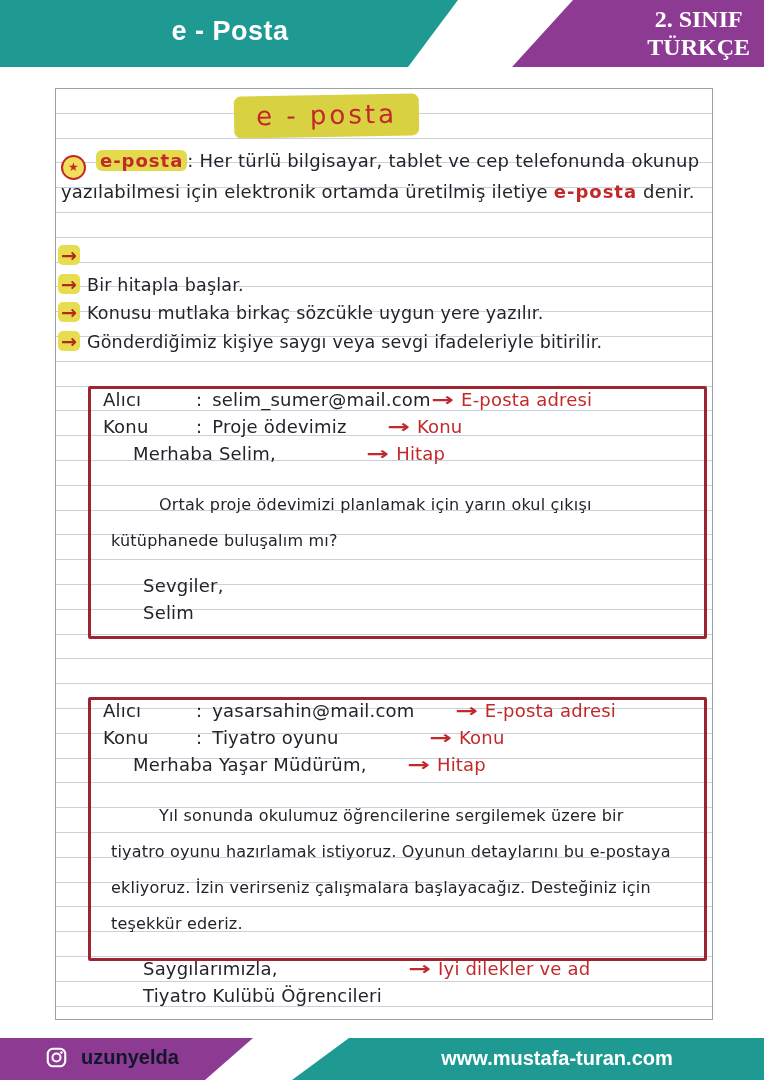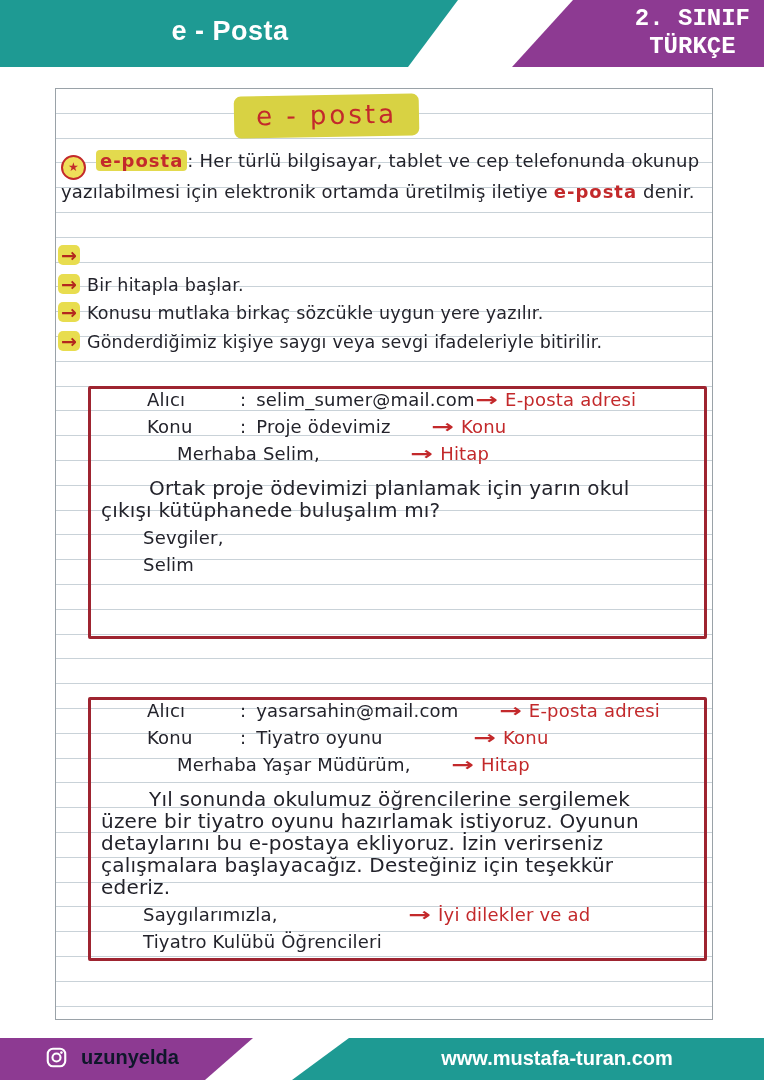--- a/index.html
+++ b/index.html
@@ -11,60 +11,60 @@
   .hdr{position:absolute;top:0;left:0;width:764px;height:67px;}
   .hdr-teal{position:absolute;inset:0;background:#1e9a93;
     clip-path:polygon(0 0,458px 0,408px 100%,0 100%);}
   .hdr-title{position:absolute;left:115px;top:16px;width:230px;text-align:center;
     color:#fff;font-weight:bold;font-size:27px;letter-spacing:.5px;
     font-family:"Liberation Sans",sans-serif;}
   .hdr-purple{position:absolute;inset:0;background:#8d3a92;
     clip-path:polygon(573px 0,764px 0,764px 100%,512px 100%);}
   .hdr-badge{position:absolute;right:14px;top:5px;text-align:center;color:#fff;
     font-weight:bold;font-size:24px;line-height:1.17;
-    font-family:Liberation Mono, monospace;}
+    font-family:Liberation Serif, serif;}
   
   .paper{position:absolute;left:55px;top:88px;width:656px;height:930px;
     border:1px solid #9aa2a8;
     background:repeating-linear-gradient(to bottom,#ffffff 0 23.8px,#c9d2d8 23.8px 24.8px);
     color:#23232b;}
   .hand{font-size:18px;letter-spacing:.2px;}
   .red{color:#c3292b;}
   .hl{background:#e3da4e;border-radius:4px;padding:0 4px;}
   
   .page-title{position:absolute;left:178px;top:6px;transform:rotate(-1deg);}
   .page-title .hl-band{display:inline-block;background:#d8d243;border-radius:7px;
     padding:5px 22px 7px 22px;}
   .page-title .txt{color:#c3292b;font-size:26px;letter-spacing:3px;}
   
   .definition{position:absolute;left:5px;top:60px;width:646px;line-height:24.8px;}
   .star-badge{display:inline-flex;align-items:center;justify-content:center;
     width:21px;height:21px;border:2.5px solid #c3292b;border-radius:50%;
     background:#efdf5a;color:#c3292b;font-size:12px;vertical-align:-4px;margin-right:4px;}
-  .term{font-weight:bold;letter-spacing:1px;}
+  .term{font-weight:bold;letter-spacing:1px;border-radius:6px;}
   
   .bullets{position:absolute;left:2px;top:156px;width:652px;}
   .bullet-row{display:flex;align-items:baseline;height:28.6px;}
   .arrow-hl{background:#e8dd4f;border-radius:5px;color:#b3271e;font-weight:bold;
     font-size:19px;padding:0 3px;margin-right:7px;line-height:20px;flex:none;}
   .bullet-text{white-space:nowrap;font-size:17.5px;}
   
   .email-box{position:absolute;left:32px;width:613px;border:3px solid #9e2430;
     border-radius:2px;background:transparent;}
   .box1{top:297px;height:247px;}
   .box2{top:608px;height:258px;}
-  .erow{display:flex;align-items:baseline;height:27.2px;position:relative;padding-left:12px;margin-left:44px;}
+  .erow{display:flex;align-items:baseline;height:27.2px;position:relative;padding-left:12px;}
   .erow .lbl{width:93px;flex:none;}
   .erow .sep{margin-right:10px;}
   .note{display:inline-flex;align-items:baseline;gap:7px;color:#c3292b;flex:none;}
   .note .arr{font-weight:bold;transform:scaleX(1.5);display:inline-block;margin:0 4px;}
   .gap40{margin-left:40px;}
   .gap90{margin-left:90px;}
   .indent1{padding-left:42px;}
-  .ebody{margin:6px;padding:0 14px 0 4px;text-indent:48px;line-height:22px;font-size:20px;}
+  .ebody{margin:16px;padding:0 14px 0 4px;text-indent:48px;line-height:36px;font-size:16px;}
   .eclose{padding-left:52px;height:27px;display:flex;align-items:baseline;}
   .esig{padding-left:52px;height:27px;}
   
   .ftr{position:absolute;left:0;top:1038px;width:764px;height:42px;}
   .ftr-purple{position:absolute;inset:0;background:#8d3a92;
     clip-path:polygon(0 0,253px 0,205px 100%,0 100%);}
   .ftr-ig{position:absolute;left:46px;top:8px;display:flex;align-items:center;gap:14px;
     color:#0f172a;font-weight:bold;font-size:20px;font-family:"Liberation Sans",sans-serif;}
   .ftr-teal{position:absolute;inset:0;background:#1e9a93;
     clip-path:polygon(349px 0,764px 0,764px 100%,292px 100%);}

